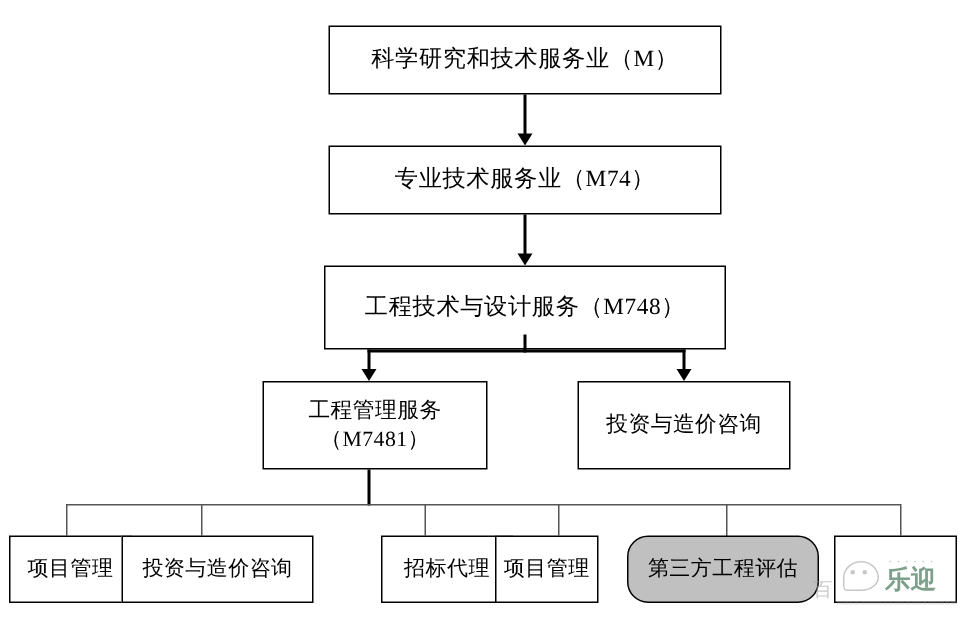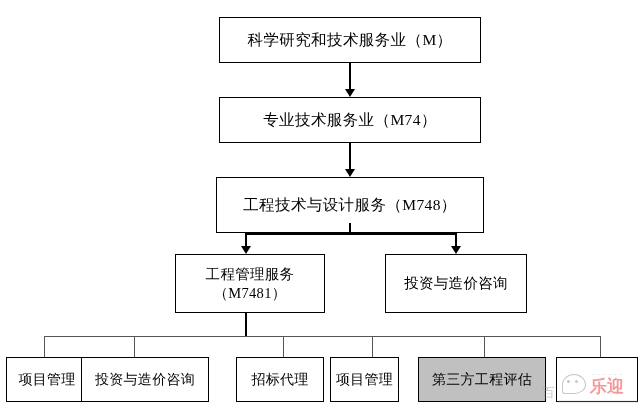--- a/index.html
+++ b/index.html
@@ -28,20 +28,21 @@
     flex-direction: column;
     align-items: center;
     justify-content: center;
     text-align: center;
     color: #000000;
     line-height: 1.25;
     white-space: nowrap;
   }
   .box.shaded {
     background: #c0c0c0;
+    border-radius: 14px;
   }
   .box .line1, .box .line2 {
     display: block;
   }
 
   
   .lvl-a { font-size: 15.5px; letter-spacing: 0.4px; justify-content: center; }
   
   .lvl-b { font-size: 14.5px; letter-spacing: 0.3px; }
   
@@ -112,21 +113,21 @@
     font-size: 9px;
     letter-spacing: 2.5px;
     color: #8f8f8f;
   }
   #wm-text {
     position: absolute;
     left: 34px;
     top: 13px;
     font-size: 17px;
     font-weight: bold;
-    color: #ef4444;
+    color: #14532d;
     font-family: "DejaVu Sans", sans-serif;
     white-space: nowrap;
   }
   #wm-bar {
     position: absolute;
     left: 2px;
     top: 37px;
     width: 80px;
     height: 4px;
     font-size: 4px;
@@ -194,21 +195,21 @@
   <div class="vline thin" style="left:600px; top:336px; width:1px; height:22px;"></div>
 
   <div class="box lvl-c" style="left:6px; top:357px; width:82px; height:45px;">
     <span class="line1">项目管理</span>
   </div>
 
   <div class="box lvl-c" style="left:81px; top:357px; width:128px; height:45px;">
     <span class="line1">投资与造价咨询</span>
   </div>
 
-  <div class="box lvl-c" style="left:236px; top:357px; width:88px; height:45px;">
+  <div class="box lvl-c" style="left:254px; top:357px; width:88px; height:45px;">
     <span class="line1">招标代理</span>
   </div>
 
   <div class="box lvl-c" style="left:330px; top:357px; width:69px; height:45px;">
     <span class="line1">项目管理</span>
   </div>
 
   <div class="box lvl-c shaded" style="left:418px; top:357px; width:128px; height:45px;">
     <span class="line1">第三方工程评估</span>
   </div>

